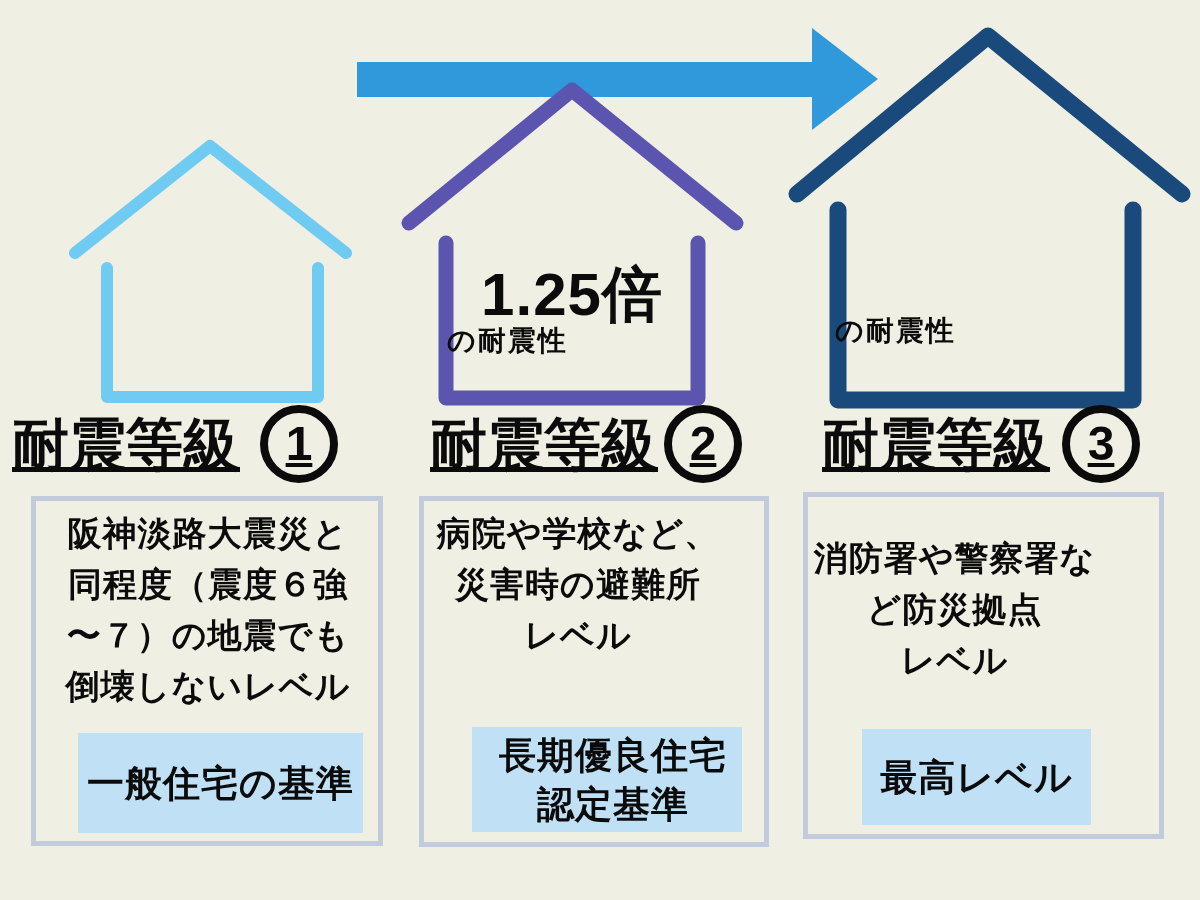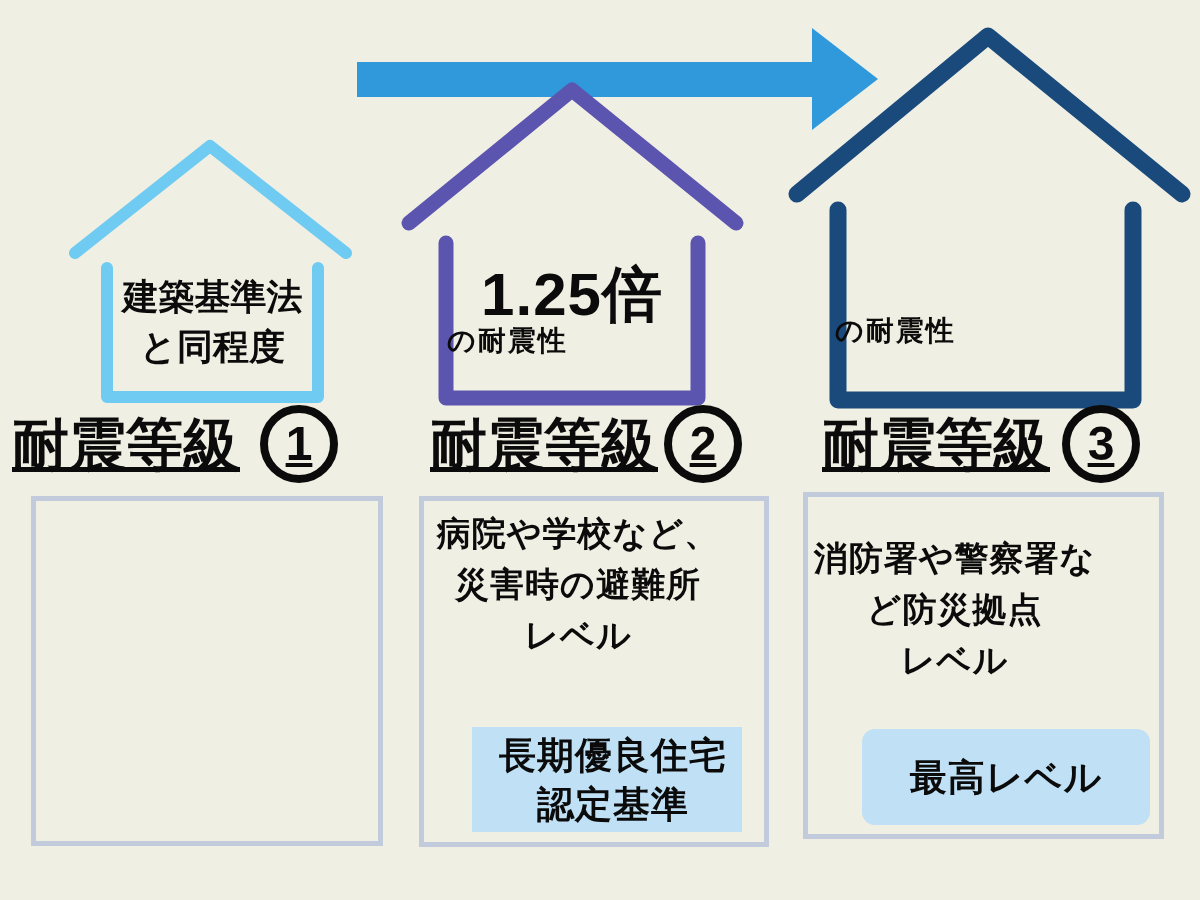--- a/index.html
+++ b/index.html
@@ -53,40 +53,38 @@
   .text-2 { left:424px; top:508px; width:308px; }
   .text-3 { left:808px; top:504px; width:293px;margin-top:29px; }
   .highlight {
     background: var(--color-highlight-bg);
     display:flex; align-items:center; justify-content:center;
     text-align:center; white-space:pre-line;
     font-size:37px; line-height:49px; letter-spacing:1px;
   }
   .hl-1 { left:78px;  top:733px; width:285px; height:100px; }
   .hl-2 { left:472px; top:727px; width:258px; height:105px;padding-left:12px; }
-  .hl-3 { left:862px; top:729px; width:288px; height:96px;border-radius:13px; }
+  .hl-3 { left:862px; top:729px; width:229px; height:96px; }
 </style>
 </head>
 <body>
 
 <div class="canvas">
 
   <svg class="layer" width="1200" height="900" viewBox="0 0 1200 900" aria-hidden="true">
     <polygon class="arrow-fill" points="357,62 812,62 812,28 878,79 812,130 812,97 357,97"></polygon>
     <path class="s1" d="M 75 253 L 210 146 L 346 253"></path>
     <path class="s1" d="M 107 268 L 107 397 L 318 397 L 318 268"></path>
     <path class="s2" d="M 409 223 L 572 90 L 736 223"></path>
     <path class="s2" d="M 446 243 L 446 398 L 698 398 L 698 243"></path>
     <path class="s3" d="M 797 194 L 988 36 L 1182 194"></path>
     <path class="s3" d="M 838 210 L 838 400 L 1133 400 L 1133 210"></path>
   </svg>
 
 
-  <div class="abs house-caption cap1">建築基準法
-と同程度</div>
 
   <div class="abs capbig cap2big">1.25倍</div>
   <div class="abs capsub cap2sub">の耐震性</div>
 
   <div class="abs capsub cap3sub">の耐震性</div>
 
   <div class="abs grade grade-1">
     <span>耐震等級</span>
     <span class="num-circle">
       <span>1</span>
@@ -104,24 +102,29 @@
     <span>耐震等級</span>
     <span class="num-circle">
       <span>3</span>
     </span>
   </div>
 
   <div class="abs desc-box box-1"></div>
   <div class="abs desc-box box-2"></div>
   <div class="abs desc-box box-3"></div>
 
+  <div class="abs desc-text text-1">阪神淡路大震災と
+同程度（震度６強
+〜７）の地震でも
+倒壊しないレベル</div>
   <div class="abs desc-text text-2">病院や学校など、
 災害時の避難所
 レベル</div>
   <div class="abs desc-text text-3">消防署や警察署な
 ど防災拠点
 レベル</div>
 
+  <div class="abs highlight hl-1">一般住宅の基準</div>
   <div class="abs highlight hl-2">長期優良住宅
 認定基準</div>
   <div class="abs highlight hl-3">最高レベル</div>
 
 </div>
 
 </body></html>

